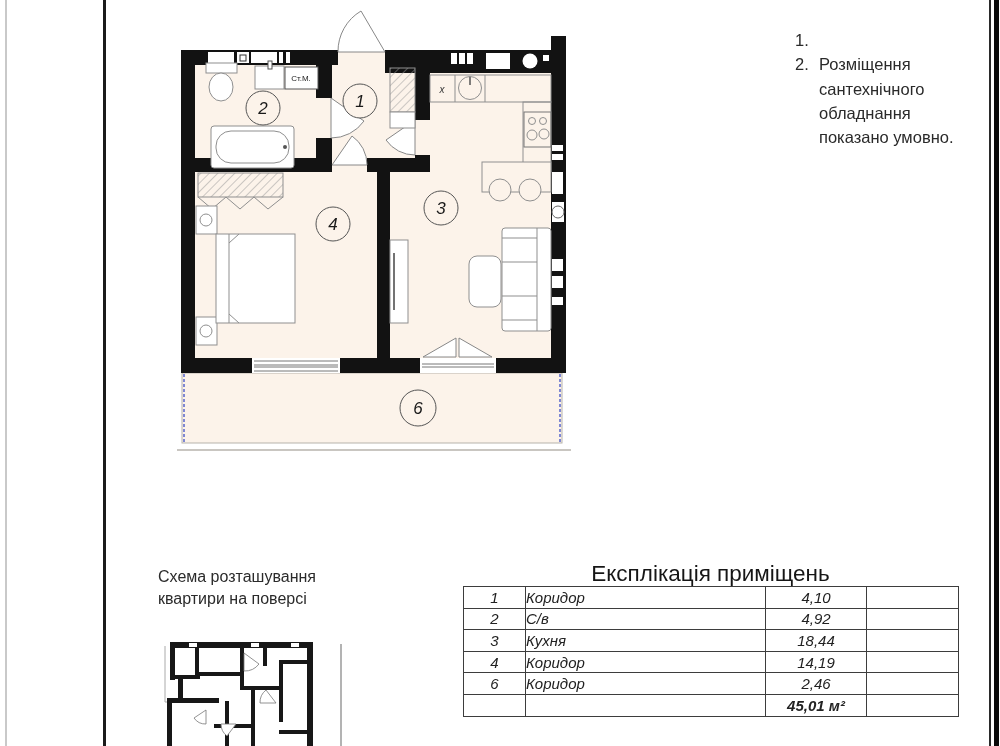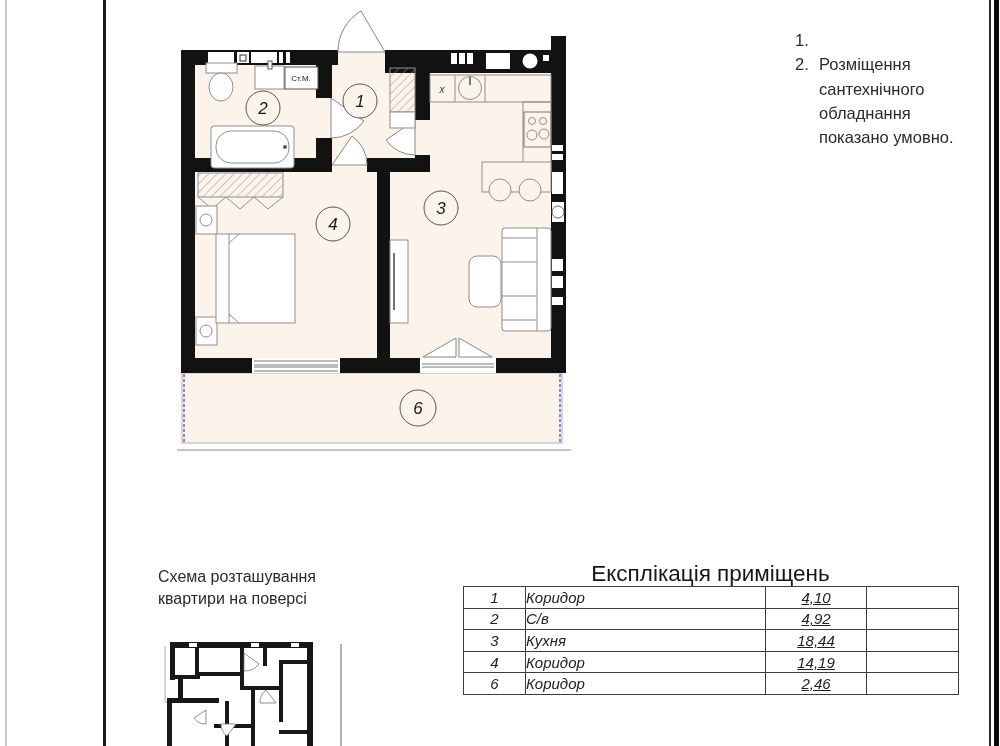--- a/index.html
+++ b/index.html
@@ -26,21 +26,21 @@
   
   .schema-label{left:158px;top:566px;width:206px;font-size:16px;line-height:1.4;color:#2b2b2b;}
 
   
   .expl-title{left:463px;top:540px;width:495px;text-align:center;font-size:22.5px;color:#161616;margin-top:21px;}
   table.expl{position:absolute;left:463px;top:586px;width:495px;border-collapse:collapse;table-layout:fixed;
              font-size:15px;font-style:italic;color:#222;}
   table.expl td{border:1px solid #3d3d3d;height:20.6px;padding:0;overflow:hidden;white-space:nowrap;}
   td.c-num{text-align:center;}
   td.c-name{padding-left:8px;}
-  td.c-area{text-align:center;text-decoration:underline;}
+  td.c-area{text-align:center;}
   td.c-total{text-align:center;font-weight:bold;}
 
   svg text{font-family:"Liberation Sans",sans-serif;}
 </style>
 </head>
 <body>
 
 <div class="vline vl-gray"></div>
 <div class="vline vl-black"></div>
 <div class="vline vl-r-thin"></div>
@@ -286,14 +286,20 @@
       <td class="c-name">Коридор</td>
       <td class="c-area">14,19</td>
       <td></td>
     </tr>
     <tr>
       <td class="c-num">6</td>
       <td class="c-name">Коридор</td>
       <td class="c-area">2,46</td>
       <td></td>
     </tr>
+    <tr>
+      <td></td>
+      <td></td>
+      <td class="c-total">45,01 м²</td>
+      <td></td>
+    </tr>
   </tbody>
 </table>
 
 </body></html>

